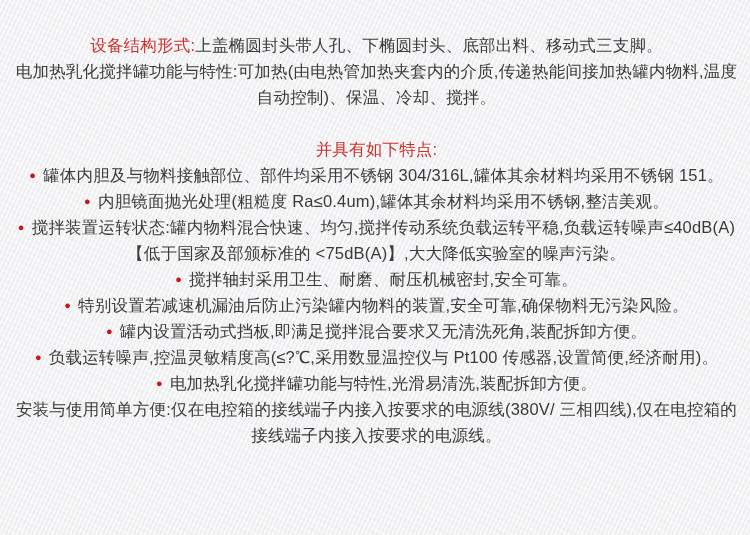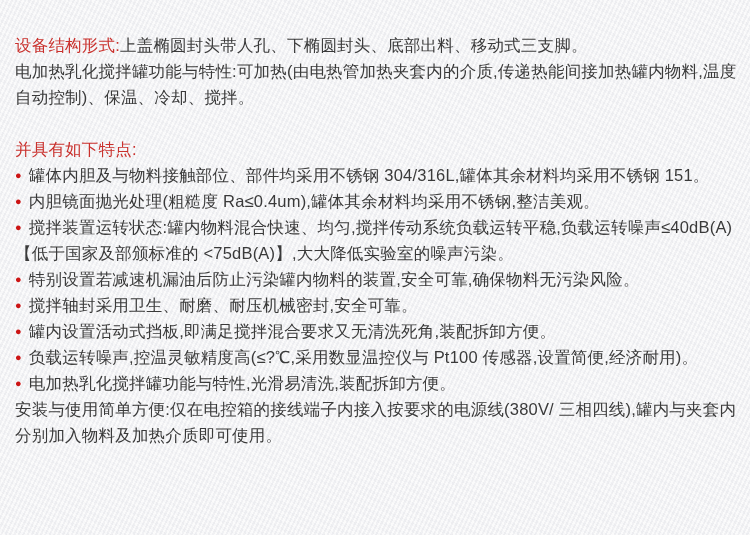--- a/index.html
+++ b/index.html
@@ -25,20 +25,21 @@
       repeating-linear-gradient(25deg,
         rgba(255,255,255,0.25) 0px, rgba(255,255,255,0.25) 3px,
         rgba(230,231,235,0.20) 3px, rgba(230,231,235,0.20) 6px);
     color: #3a3a3a;
     font-size: 16.5px;
     line-height: 26px;
     letter-spacing: 0.2px;
   }
   .page p {
     margin: 0;
+    text-align: center;
   }
   .red {
     color: #c9302c;
   }
   .features-heading {
     margin-top: 26px !important;
   }
   .dot {
     color: #cc1414;
     font-size: 11px;
@@ -53,21 +54,21 @@
 
   <p><span class="red">设备结构形式:</span><span>上盖椭圆封头带人孔、下椭圆封头、底部出料、移动式三支脚。</span></p>
 
   <p>电加热乳化搅拌罐功能与特性:可加热(由电热管加热夹套内的介质,传递热能间接加热罐内物料,温度自动控制)、保温、冷却、搅拌。</p>
 
   <p class="red features-heading">并具有如下特点:</p>
 
   <p><span class="dot">●</span><span>罐体内胆及与物料接触部位、部件均采用不锈钢 304/316L,罐体其余材料均采用不锈钢 151。</span></p>
   <p><span class="dot">●</span><span>内胆镜面抛光处理(粗糙度 Ra≤0.4um),罐体其余材料均采用不锈钢,整洁美观。</span></p>
   <p><span class="dot">●</span><span>搅拌装置运转状态:罐内物料混合快速、均匀,搅拌传动系统负载运转平稳,负载运转噪声≤40dB(A)【低于国家及部颁标准的 &lt;75dB(A)】,大大降低实验室的噪声污染。</span></p>
+  <p><span class="dot">●</span><span>搅拌轴封采用卫生、耐磨、耐压机械密封,安全可靠。</span></p>
   <p><span class="dot">●</span><span>特别设置若减速机漏油后防止污染罐内物料的装置,安全可靠,确保物料无污染风险。</span></p>
-  <p><span class="dot">●</span><span>搅拌轴封采用卫生、耐磨、耐压机械密封,安全可靠。</span></p>
   <p><span class="dot">●</span><span>罐内设置活动式挡板,即满足搅拌混合要求又无清洗死角,装配拆卸方便。</span></p>
   <p><span class="dot">●</span><span>负载运转噪声,控温灵敏精度高(≤?℃,采用数显温控仪与 Pt100 传感器,设置简便,经济耐用)。</span></p>
   <p><span class="dot">●</span><span>电加热乳化搅拌罐功能与特性,光滑易清洗,装配拆卸方便。</span></p>
 
-  <p>安装与使用简单方便:仅在电控箱的接线端子内接入按要求的电源线(380V/ 三相四线),罐内与夹套内分别加入物料及加热介质即可使用。</p>
+  <p>安装与使用简单方便:仅在电控箱的接线端子内接入按要求的电源线(380V/ 三相四线),仅在电控箱的接线端子内接入按要求的电源线。</p>
 
 </div>
 
 </body></html>

